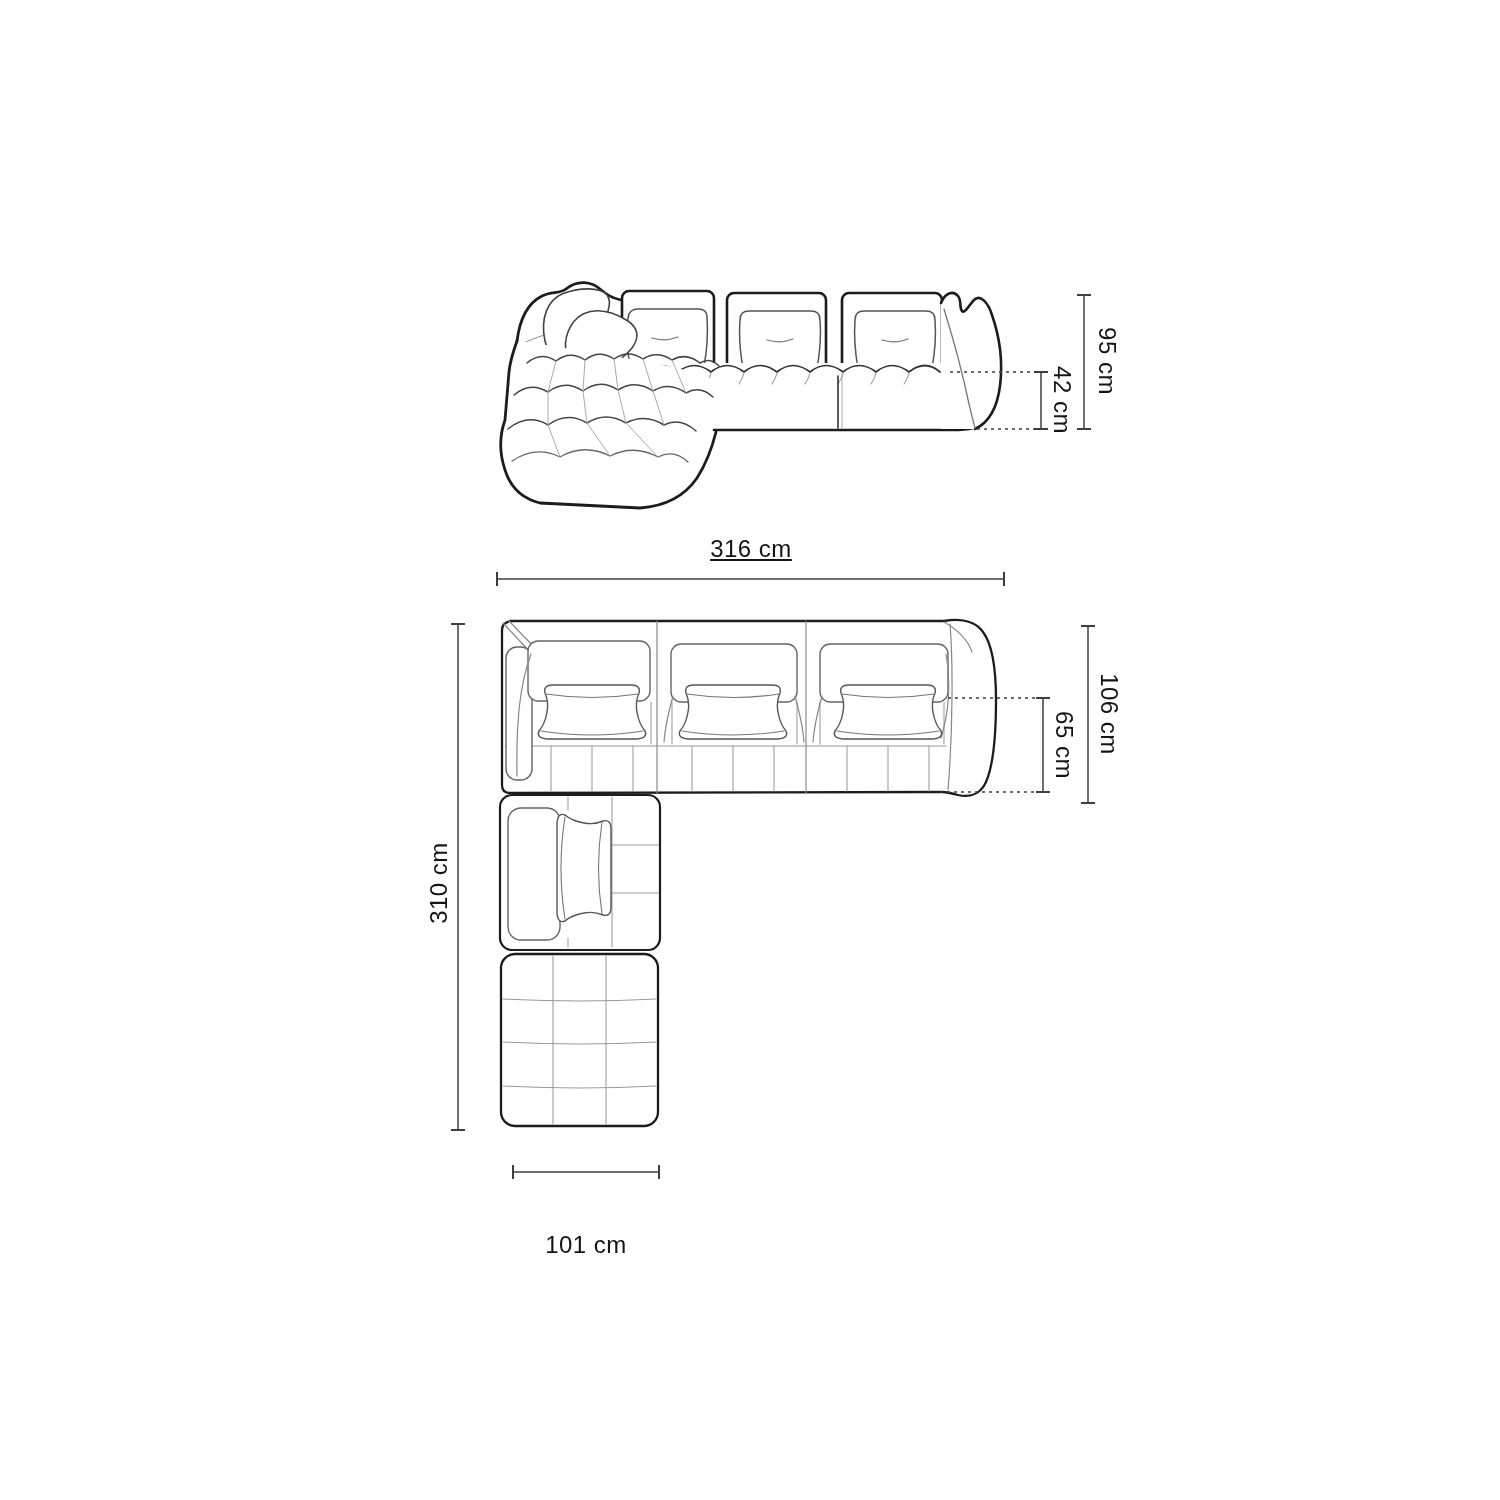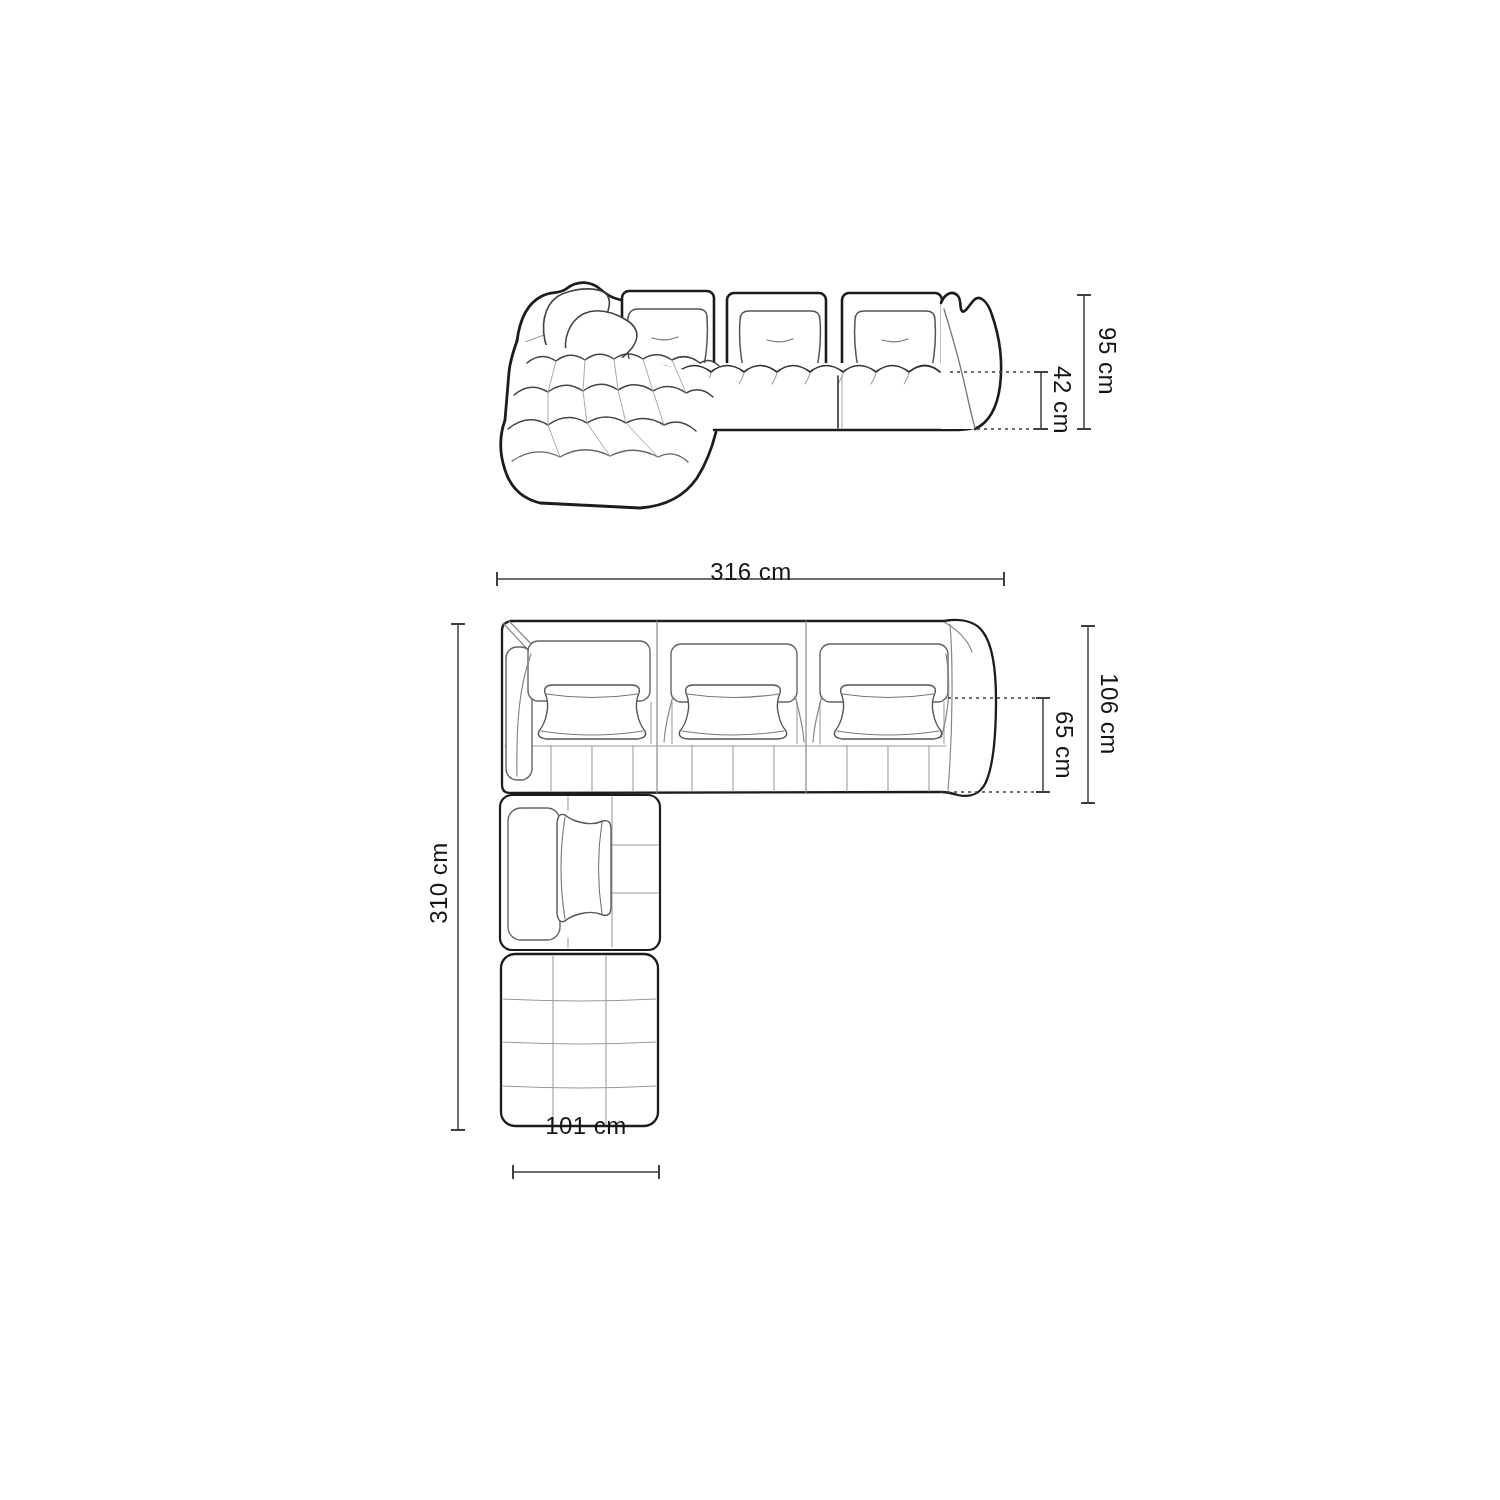--- a/index.html
+++ b/index.html
@@ -166,19 +166,19 @@
 
       <g>
         <path d="M 513 1172 L 659 1172"></path>
         <path d="M 513 1165 L 513 1179 M 659 1165 L 659 1179" stroke-width="2"></path>
       </g>
     </g>
   </svg>
 
   <div class="dim-label rot-cw" style="left:1107px;top:361px;">95 cm</div>
   <div class="dim-label rot-cw" style="left:1062px;top:400px;">42 cm</div>
-  <div class="dim-label" style="left:751px;top:572px;">316 cm</div>
+  <div class="dim-label" style="left:751px;top:549px;text-decoration:underline;">316 cm</div>
   <div class="dim-label rot-cw" style="left:1109px;top:714px;">106 cm</div>
   <div class="dim-label rot-cw" style="left:1064px;top:745px;">65 cm</div>
   <div class="dim-label rot-ccw" style="left:439px;top:883px;">310 cm</div>
-  <div class="dim-label" style="left:586px;top:1126px;">101 cm</div>
+  <div class="dim-label" style="left:586px;top:1245px;">101 cm</div>
 
 </div>
 
 </body></html>

